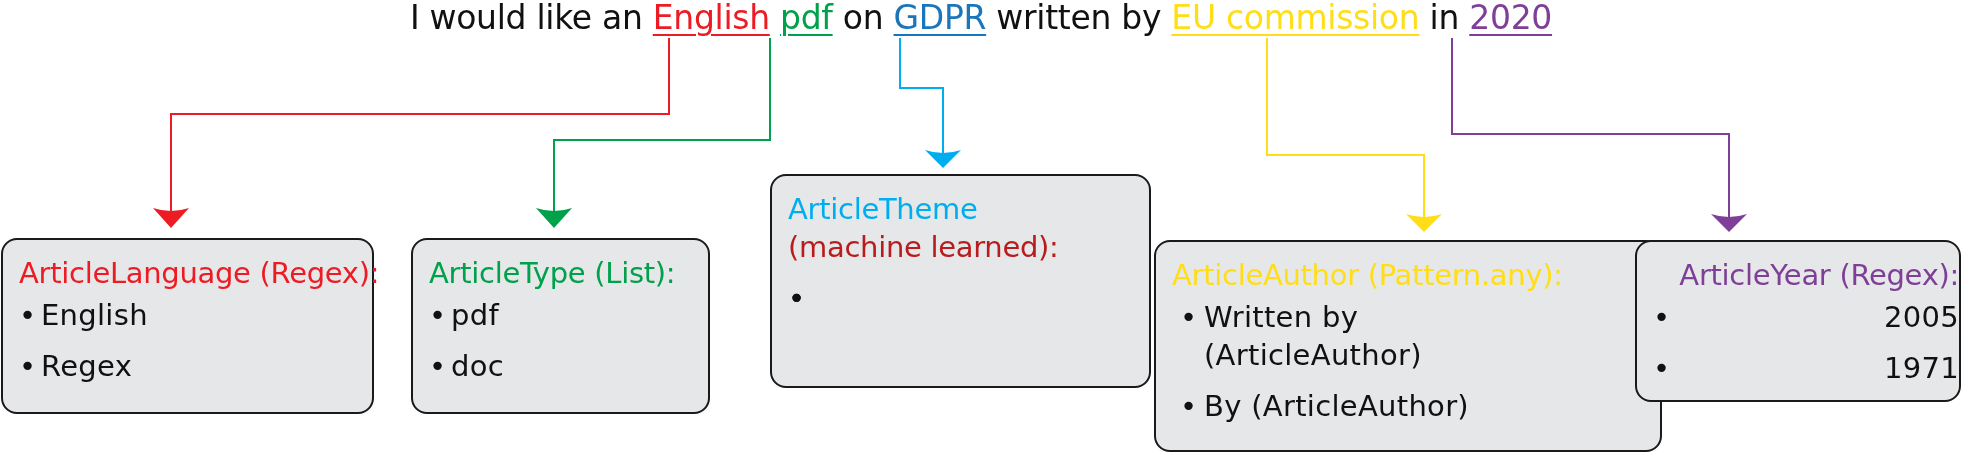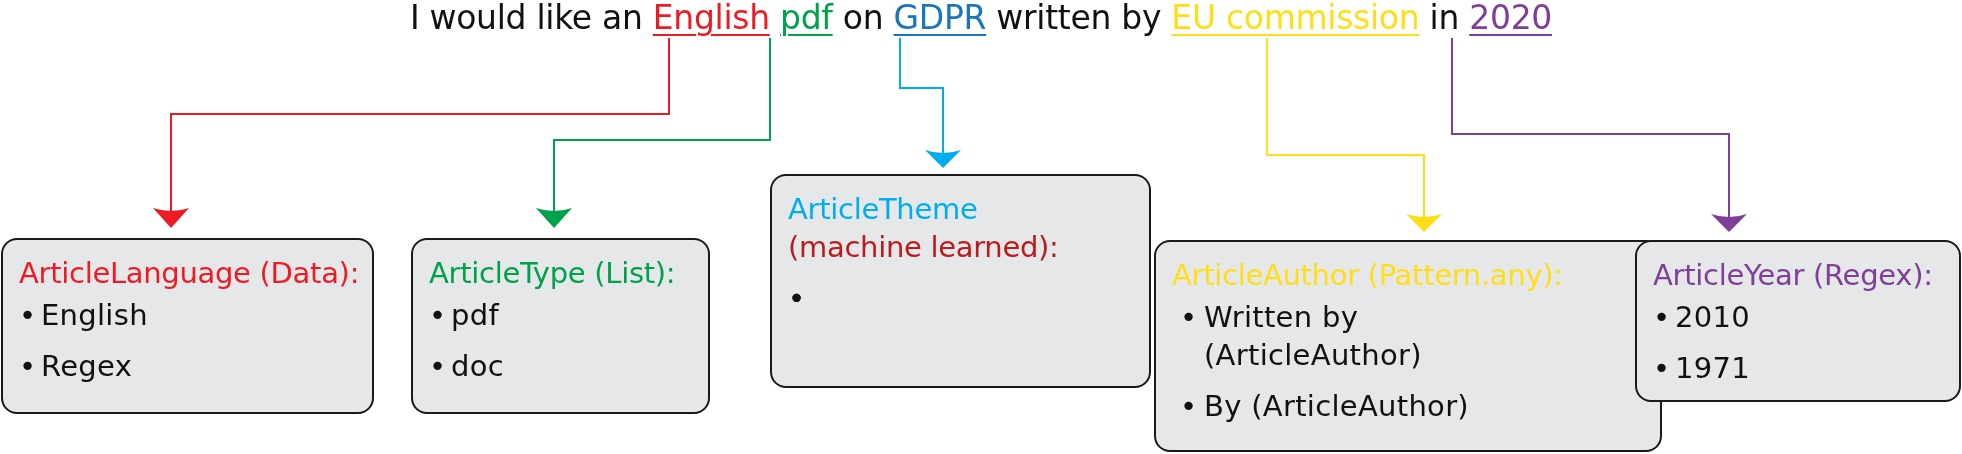--- a/index.html
+++ b/index.html
@@ -35,21 +35,21 @@
     <polyline points="1452,38 1452,134 1729,134 1729,222" stroke="#7f3f98"></polyline>
   </g>
   <path d="M153,208 Q171,214 189,208 L171,228 Z" fill="#ed1c24"></path>
   <path d="M536,208 Q554,214 572,208 L554,228 Z" fill="#00a14b"></path>
   <path d="M925,150 Q943,156 961,150 L943,168 Z" fill="#00aeef"></path>
   <path d="M1406,214 Q1424,220 1442,214 L1424,232 Z" fill="#ffde17"></path>
   <path d="M1711,214 Q1729,220 1747,214 L1729,232 Z" fill="#7f3f98"></path>
 </svg>
 
 <div class="box" style="left:1px; top:238px; width:373px; height:176px;">
-  <div class="title" style="color:#ed1c24">ArticleLanguage (Data):</div>
+  <div class="title" style="color:#ed1c24">ArticleLanguage (Regex):</div>
   <ul>
     <li><span class="bullet">•</span><span>English</span></li>
     <li><span class="bullet">•</span><span>Regex</span></li>
   </ul>
 </div>
 
 <div class="box" style="left:411px; top:238px; width:299px; height:176px;">
   <div class="title" style="color:#00a14b">ArticleType (List):</div>
   <ul>
     <li><span class="bullet">•</span><span>pdf</span></li>
@@ -68,19 +68,19 @@
 
 <div class="box author" style="left:1154px; top:240px; width:508px; height:212px;">
   <div class="title" style="color:#ffde17">ArticleAuthor (Pattern.any):</div>
   <ul>
     <li><span class="bullet" style="left:8px">•</span><span class="text">Written by
 (ArticleAuthor)</span></li>
     <li><span class="bullet" style="left:8px">•</span><span class="text">By (ArticleAuthor)</span></li>
   </ul>
 </div>
 
-<div class="box" style="left:1635px; top:240px; width:326px; height:162px;">
+<div class="box" style="left:1635px; top:240px; width:326px; height:162px;text-align:right;">
   <div class="title" style="color:#7f3f98">ArticleYear (Regex):</div>
   <ul>
-    <li><span class="bullet">•</span><span>2010</span></li>
+    <li><span class="bullet">•</span><span>2005</span></li>
     <li><span class="bullet">•</span><span>1971</span></li>
   </ul>
 </div>
 
 </body></html>

